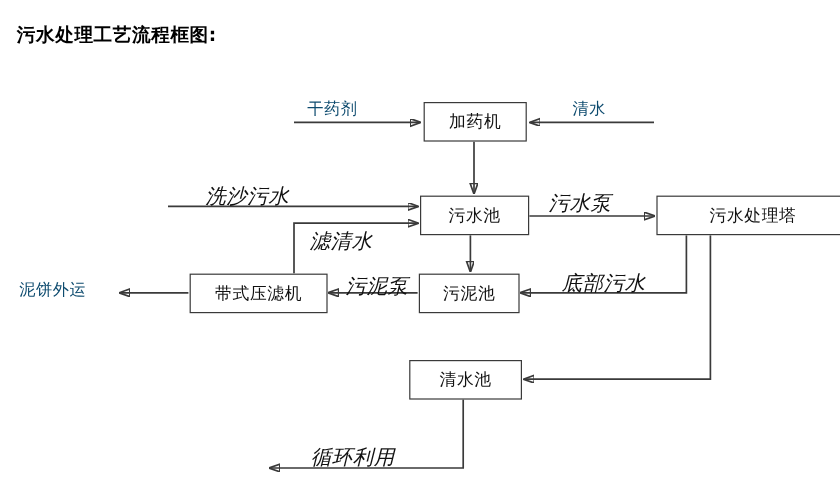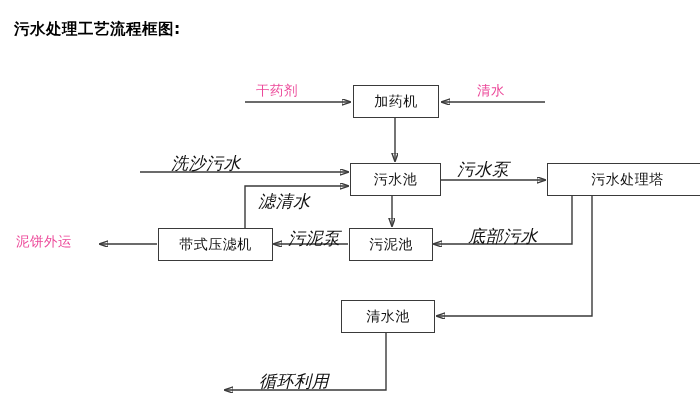--- a/index.html
+++ b/index.html
@@ -49,21 +49,21 @@
     letter-spacing: 0.5px;
     color: #111111;
     white-space: nowrap;
     z-index: 4;
     font-style: italic;
   }
   .term-label {
     position: absolute;
     font-size: 13.5px;
     letter-spacing: 0.5px;
-    color: #ec4899;
+    color: #0c4a6e;
     white-space: nowrap;
     z-index: 4;
   }
   svg.wires {
     position: absolute;
     left: 0;
     top: 0;
     width: 700px;
     height: 420px;
     z-index: 1;

